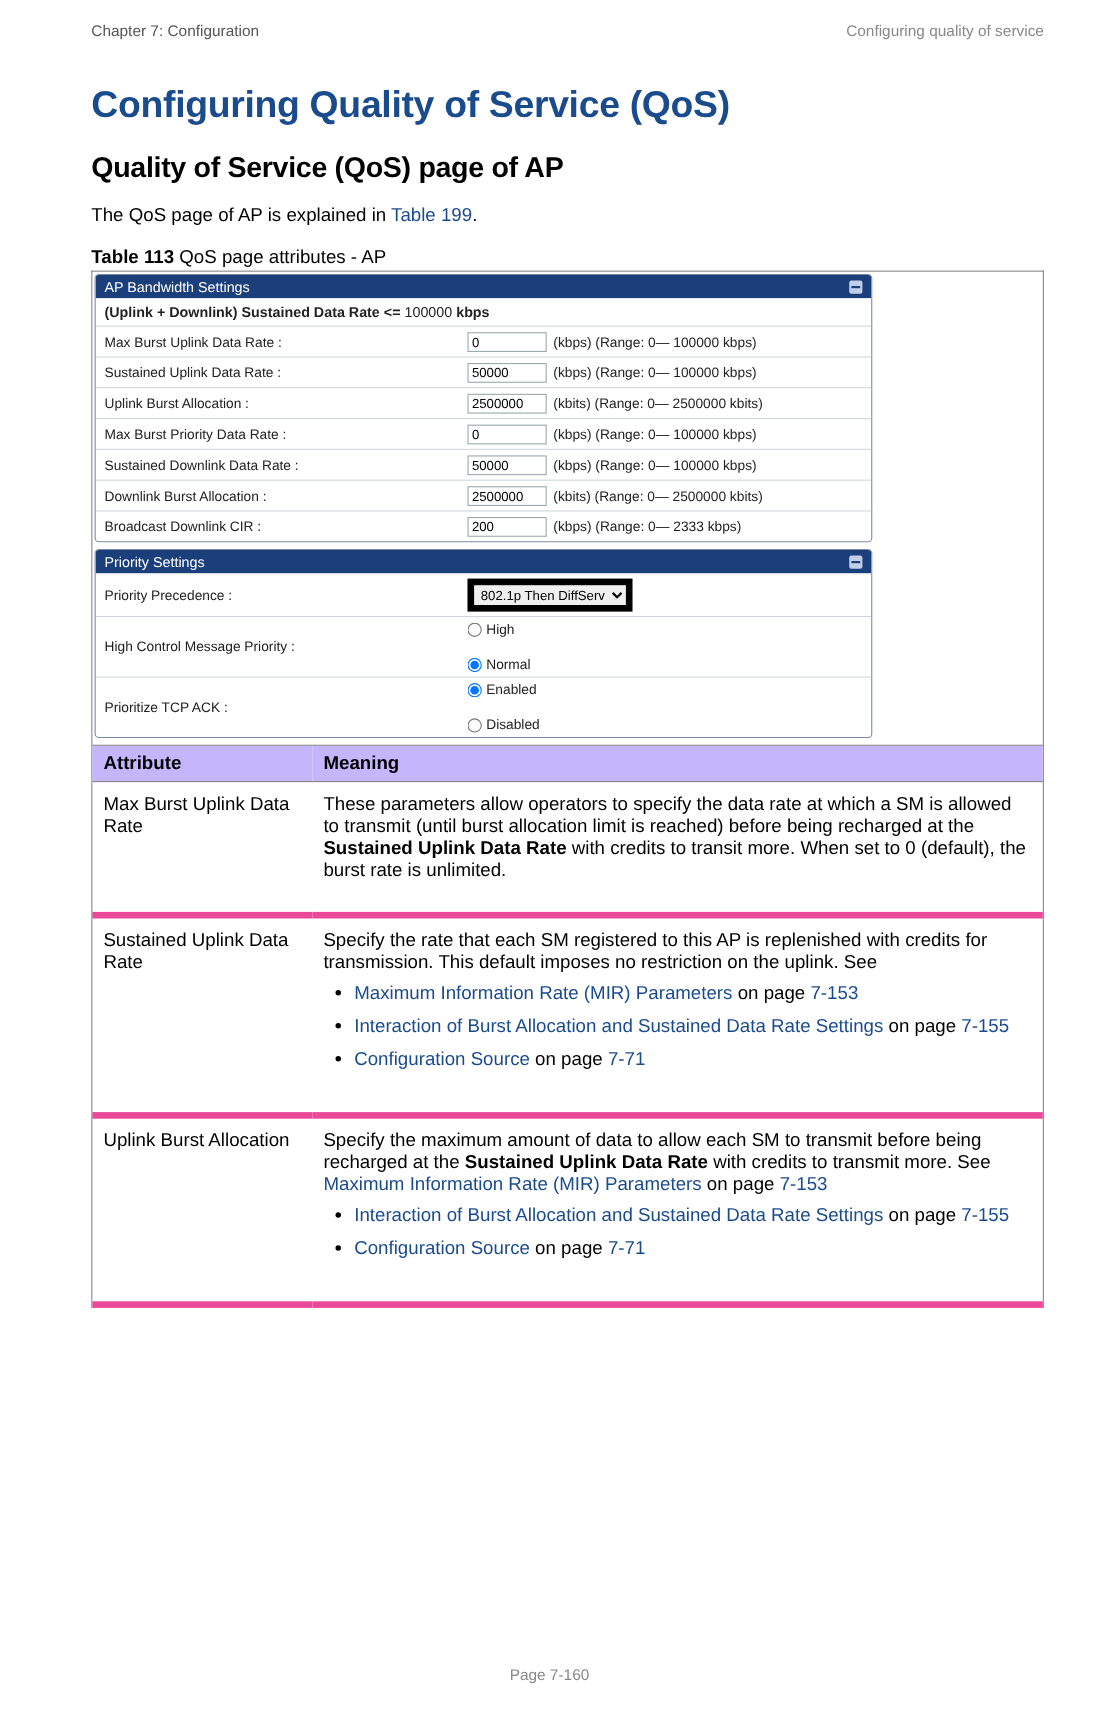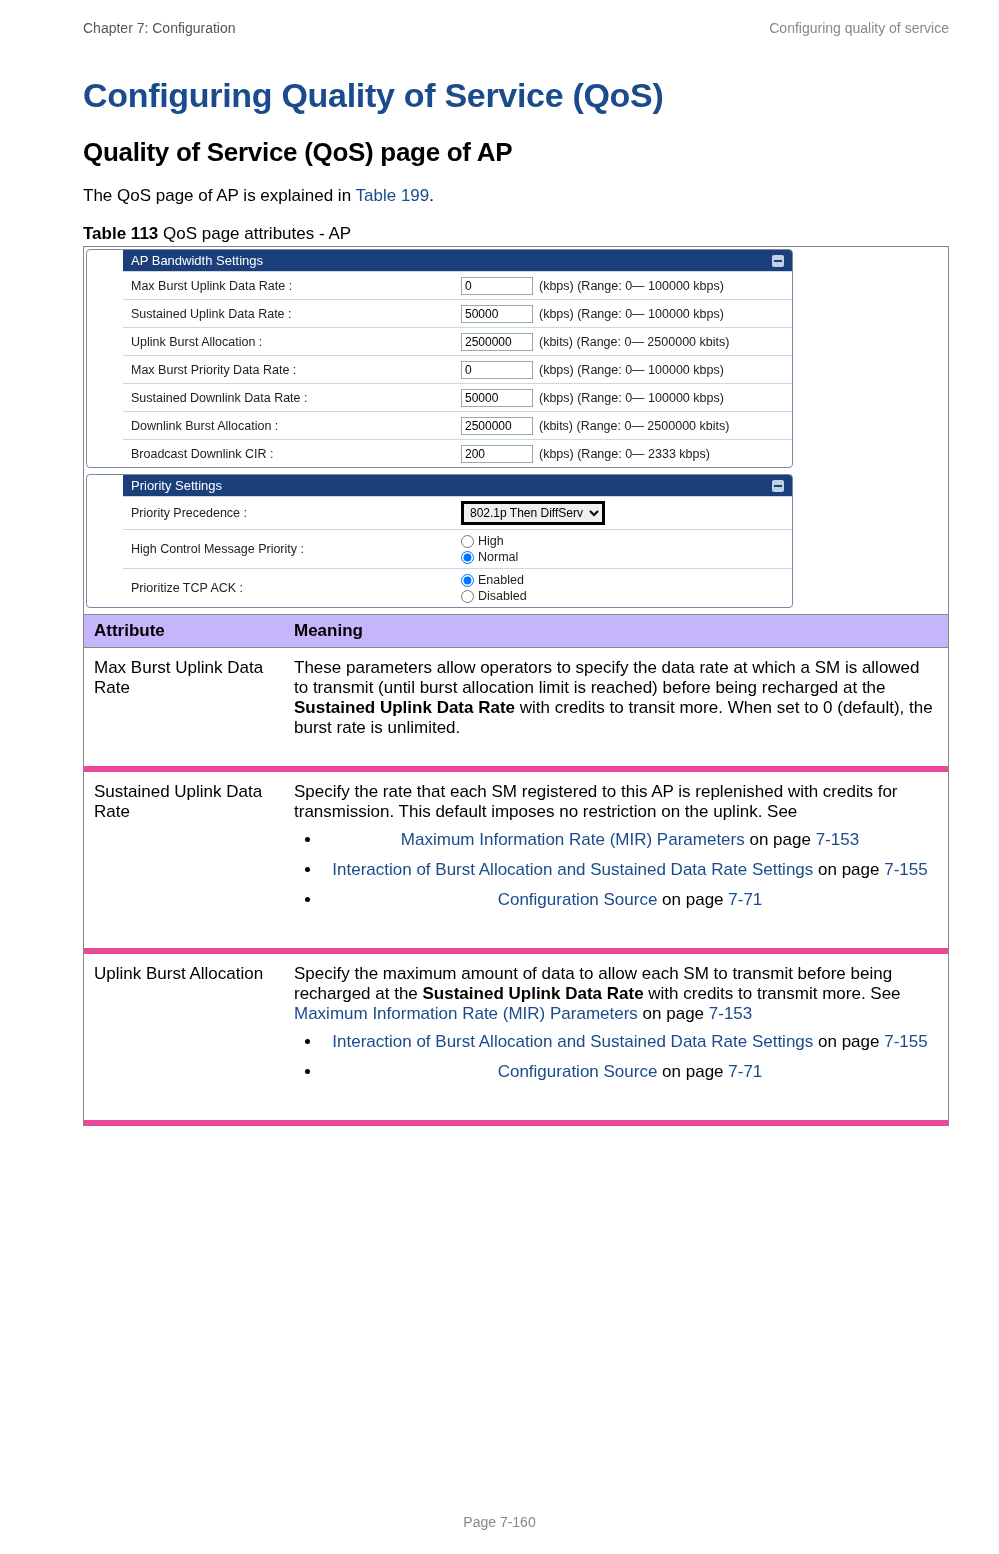--- a/index.html
+++ b/index.html
@@ -53,21 +53,20 @@
   .panel {
     border: 1px solid #7a8aa8;
     border-radius: 4px;
     margin: 0;
     overflow: hidden;
     width: 707px;
     font-family: Verdana, Arial, sans-serif;
     font-size: 12.5px;
     color: #222;
     background: #fff;
-    padding-left: 36px;
   }
   .panel + .panel { margin-top: 6px; }
   .panel-group { padding: 2px 2px 6px 2px; }
   .panel-head {
     background: #1b3f7a;
     color: #fff;
     padding: 3px 8px;
     font-size: 13px;
     display: flex;
     justify-content: space-between;
@@ -103,24 +102,24 @@
     font-size: 12px;
     padding: 1px 3px;
     border: 1px solid #9aa;
     background: #fff;
     margin-right: 6px;
   }
   .prow .psuffix { }
   .prow select {
     font-size: 12px;
     padding: 1px 2px;
-    border: 3px solid #000000;
+    border: 6px solid #000000;
     background: #efefef;
   }
-  .radio-col { display: flex; flex-direction: column; gap: 2px; }
+  .radio-col { display: flex; flex-direction: column; gap: 18px; }
   .radio-row { display: flex; align-items: center; gap: 4px; font-size: 12.5px; }
   .radio-row input { margin: 0; }
 
   
   table.attr {
     width: 100%;
     border-collapse: collapse;
     font-size: 17px;
   }
   table.attr th {
@@ -130,21 +129,21 @@
     padding: 6px 10px;
     border-top: 1px solid #888;
     border-bottom: 1px solid #888;
   }
   table.attr td {
     vertical-align: top;
     padding: 10px 10px 28px 10px;
     border-bottom: 6px solid #ec4899;
   }
   table.attr td.col-a { width: 200px; }
-  table.attr ul { list-style: disc; padding-left: 28px; margin-top: 8px; text-align: center; }
+  table.attr ul { list-style: disc; padding-left: 28px; margin-top: 8px; }
   table.attr li { margin-bottom: 10px; }
   .b { font-weight: bold; }
 
   .footer {
     text-align: center;
     color: #888;
     font-size: 14px;
     position: absolute;
     bottom: 24px;
     left: 0; right: 0;
@@ -171,20 +170,23 @@
     <span class="b">Table 113</span><span> QoS page attributes - AP</span>
   </p>
 
   <div class="panel-wrap">
     <div class="panel-group">
 
       <div class="panel">
         <div class="panel-head">
           <span>AP Bandwidth Settings</span>
           <span class="collapse-icon"></span>
+        </div>
+        <div class="panel-sub">
+          <span>(Uplink + Downlink) Sustained Data Rate &lt;= </span><span style="font-weight:normal">100000</span><span> kbps</span>
         </div>
         <div id="p1rows">
             <div class="prow">
               <span class="plabel">Max Burst Uplink Data Rate :</span>
               <input class="pin" value="0" style="">
               <span class="psuffix">(kbps) (Range: 0— 100000 kbps)</span>
             </div>
             <div class="prow">
               <span class="plabel">Sustained Uplink Data Rate :</span>
               <input class="pin" value="50000" style="">

